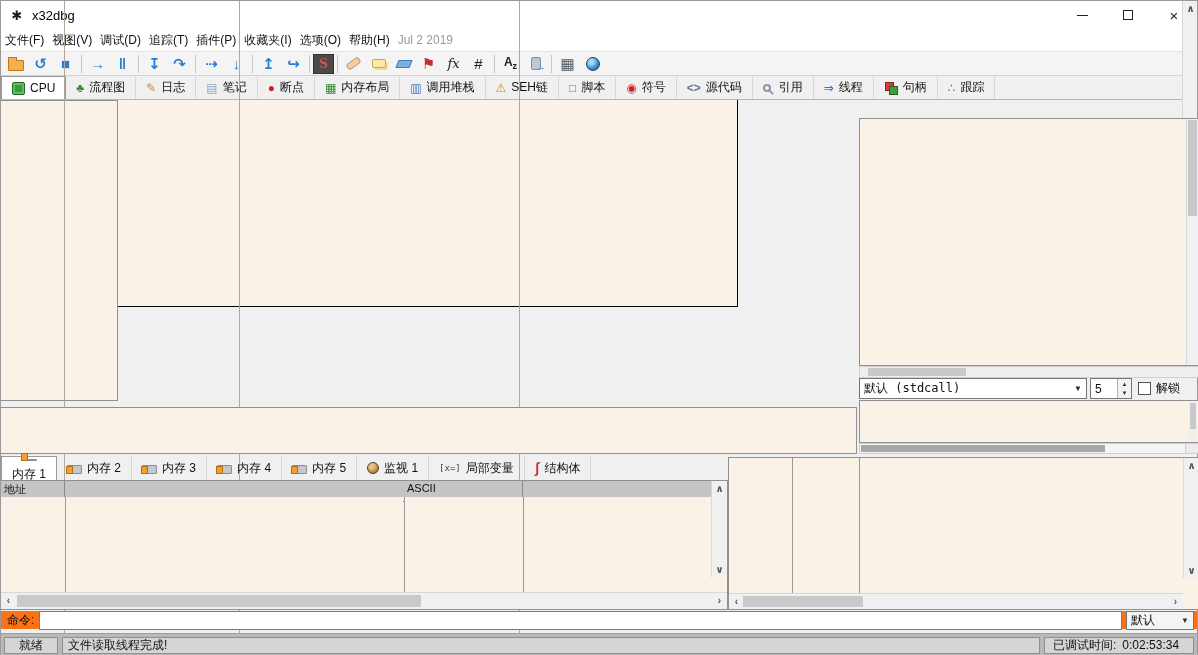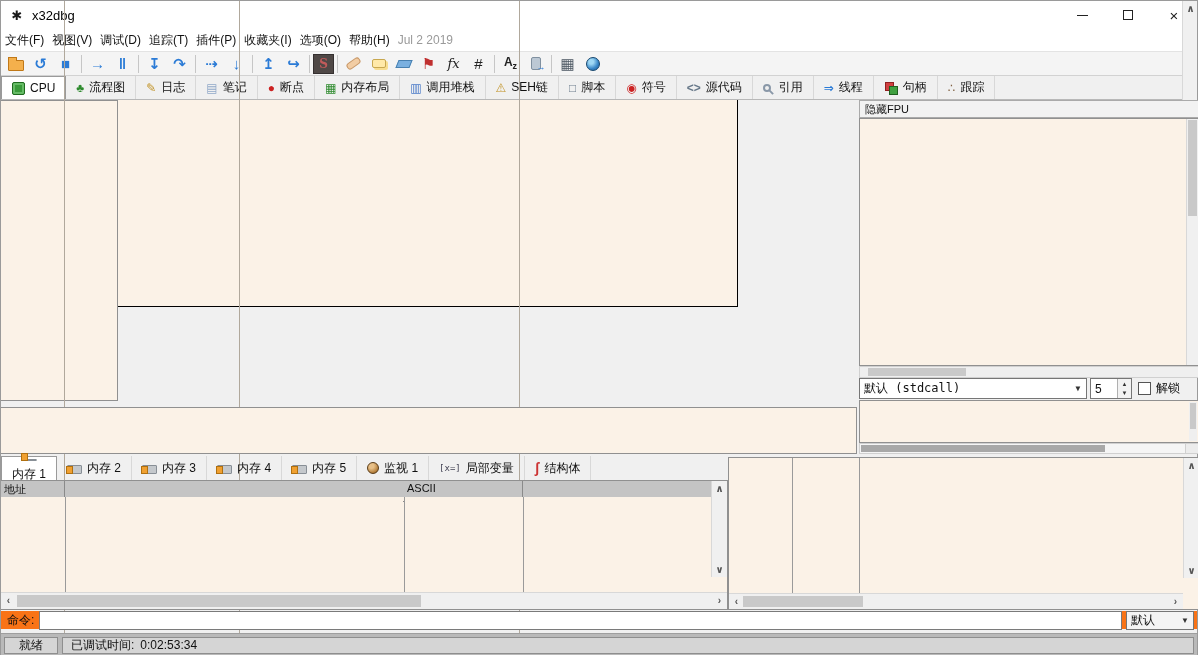--- a/index.html
+++ b/index.html
@@ -318,23 +318,20 @@
       <div class="sba" style="bottom:0;">∨</div>
     </div>
     <div class="sb sbh" style="left:0;right:0;bottom:0;height:16px;">
       <div class="sba" style="left:0;">‹</div>
       <div class="sbt" style="left:8px;top:2px;height:11px;width:218px;"></div>
       <div class="sba" style="right:0;">›</div>
     </div>
   </div>
   <div class="panel cream infobox"></div>
 
-  <div class="hidefpu">
-      <span>隐藏FPU</span>
-    </div>
   <div class="panel cream regs">
     <div class="sb sbv" style="right:0;top:0;width:12px;height:100%;">
       <div class="sbt" style="left:1px;right:1px;top:1px;height:96px;"></div>
     </div>
   </div>
   <div class="regs-hscroll">
       <div class="sbt"></div>
     </div>
   <div class="combo cc-combo">
     <span class="cval">默认 (stdcall)</span>
@@ -437,19 +434,22 @@
     <div class="combo cmd-combo">
       <span class="cval">默认</span>
       <span class="carr">▼</span>
     </div>
   </div>
 
   <div class="statusbar">
     <div class="sbox state">
         <span>就绪</span>
       </div>
+    <div class="sbox msg">
+        <span>文件读取线程完成!</span>
+      </div>
     <div class="sbox time">
       <span>已调试时间:</span>
       <span>0:02:53:34</span>
     </div>
   </div>
 
 </div>
 
 </body></html>

